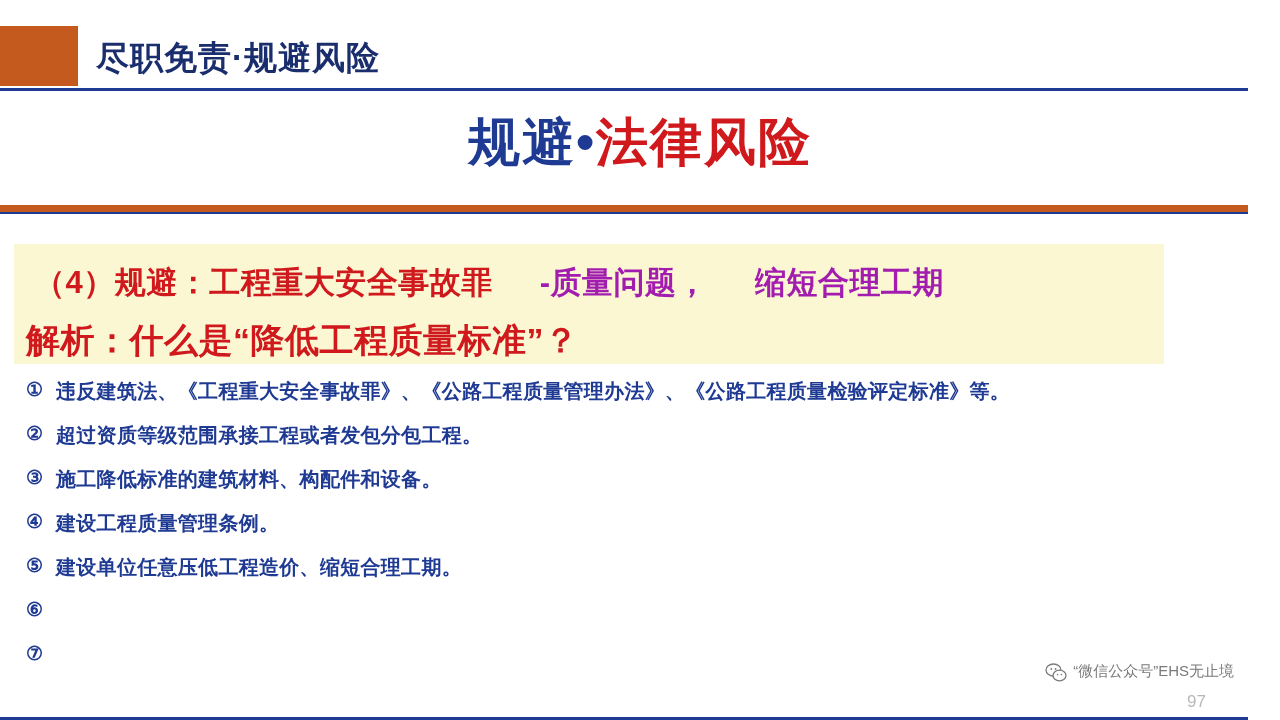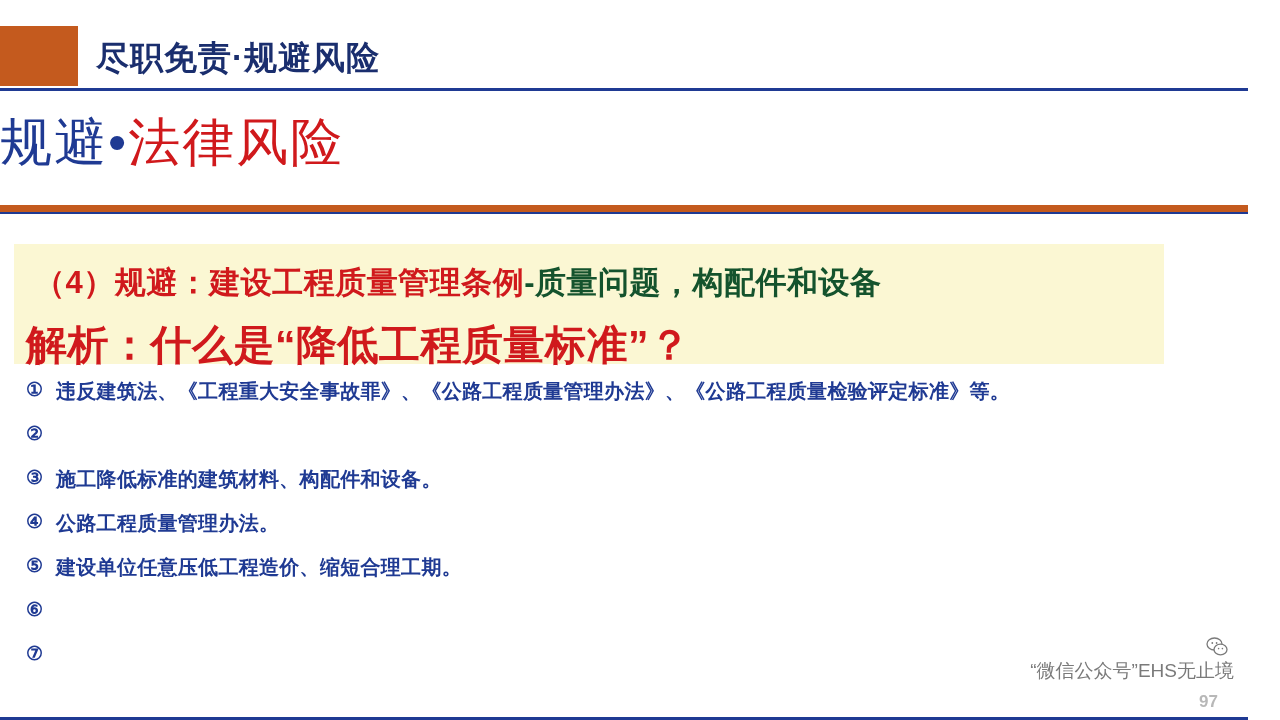--- a/index.html
+++ b/index.html
@@ -45,22 +45,23 @@
     height: 3px;
     background: #1f3a93;
   }
 
   
   .main-title {
     position: absolute;
     left: 0;
     top: 108px;
     width: 1280px;
+    text-align: center;
     font-size: 52px;
-    font-weight: normal;
+    font-weight: bold;
     letter-spacing: 2px;
     white-space: nowrap;
   }
   .mt-blue { color: #1f3a93; }
   .mt-red { color: #d0191c; }
 
   .title-divider {
     position: absolute;
     left: 0;
     top: 205px;
@@ -90,27 +91,27 @@
   .line-1 {
     position: absolute;
     left: 34px;
     top: 262px;
     font-size: 31px;
     font-weight: bold;
     white-space: nowrap;
     letter-spacing: 0.5px;
   }
   .line-1 .seg-red { color: #d0191c; margin-top: 40px; }
-  .line-1 .seg-blue { color: #14532d; }
+  .line-1 .seg-blue { color: #a21caf; margin-left: 47px; }
 
   .line-2 {
     position: absolute;
     left: 26px;
     top: 318px;
-    font-size: 41px;
+    font-size: 34px;
     font-weight: bold;
     color: #d0191c;
     white-space: nowrap;
     letter-spacing: 0.5px;
   }
 
   
   .list {
     position: absolute;
     left: 26px;
@@ -136,41 +137,39 @@
     flex: 0 1 auto;
     letter-spacing: 0.3px;
   }
 
   
   .watermark {
     position: absolute;
     right: 14px;
     bottom: 36px;
     display: flex;
-    align-items: flex-end;
-    font-size: 19px;
+    align-items: flex-start;
+    font-size: 15px;
     color: #7a7a7a;
     white-space: nowrap;
-    flex-direction: column;
   }
   .wm-icon {
     width: 22px;
     height: 22px;
     margin-right: 6px;
     display: inline-flex;
     align-items: center;
     justify-content: center;
   }
   .page-num {
     position: absolute;
-    right: 30px;
+    right: 42px;
     bottom: 8px;
     font-size: 17px;
     color: #b8b8b8;
-    font-weight: bold;
   }
   .bottom-rule {
     position: absolute;
     left: 0;
     bottom: 0;
     width: 1280px;
     height: 3px;
     background: #1f3a93;
   }
 </style>
@@ -186,40 +185,41 @@
   <div class="main-title">
     <span class="mt-blue">规避•</span><span class="mt-red">法律风险</span>
   </div>
 
   <div class="title-divider"></div>
   <div class="title-divider-thin"></div>
 
   <div class="highlight-band"></div>
 
   <div class="line-1">
-    <span class="seg-red">（4）规避：</span><span class="seg-red">建设工程质量管理条例</span><span class="seg-blue">-质量问题，</span><span class="seg-blue">构配件和设备</span>
+    <span class="seg-red">（4）规避：</span><span class="seg-red">工程重大安全事故罪</span><span class="seg-blue">-质量问题，</span><span class="seg-blue">缩短合理工期</span>
   </div>
 
   <div class="line-2">解析：什么是“降低工程质量标准”？</div>
 
   <div class="list">
     <div class="list-item">
       <span class="item-num">①</span>
       <span class="item-text">违反建筑法、《工程重大安全事故罪》、《公路工程质量管理办法》、《公路工程质量检验评定标准》等。</span>
     </div>
     <div class="list-item">
       <span class="item-num">②</span>
+      <span class="item-text">超过资质等级范围承接工程或者发包分包工程。</span>
     </div>
     <div class="list-item">
       <span class="item-num">③</span>
       <span class="item-text">施工降低标准的建筑材料、构配件和设备。</span>
     </div>
     <div class="list-item">
       <span class="item-num">④</span>
-      <span class="item-text">公路工程质量管理办法。</span>
+      <span class="item-text">建设工程质量管理条例。</span>
     </div>
     <div class="list-item">
       <span class="item-num">⑤</span>
       <span class="item-text">建设单位任意压低工程造价、缩短合理工期。</span>
     </div>
     <div class="list-item">
       <span class="item-num">⑥</span>
     </div>
     <div class="list-item">
       <span class="item-num">⑦</span>

